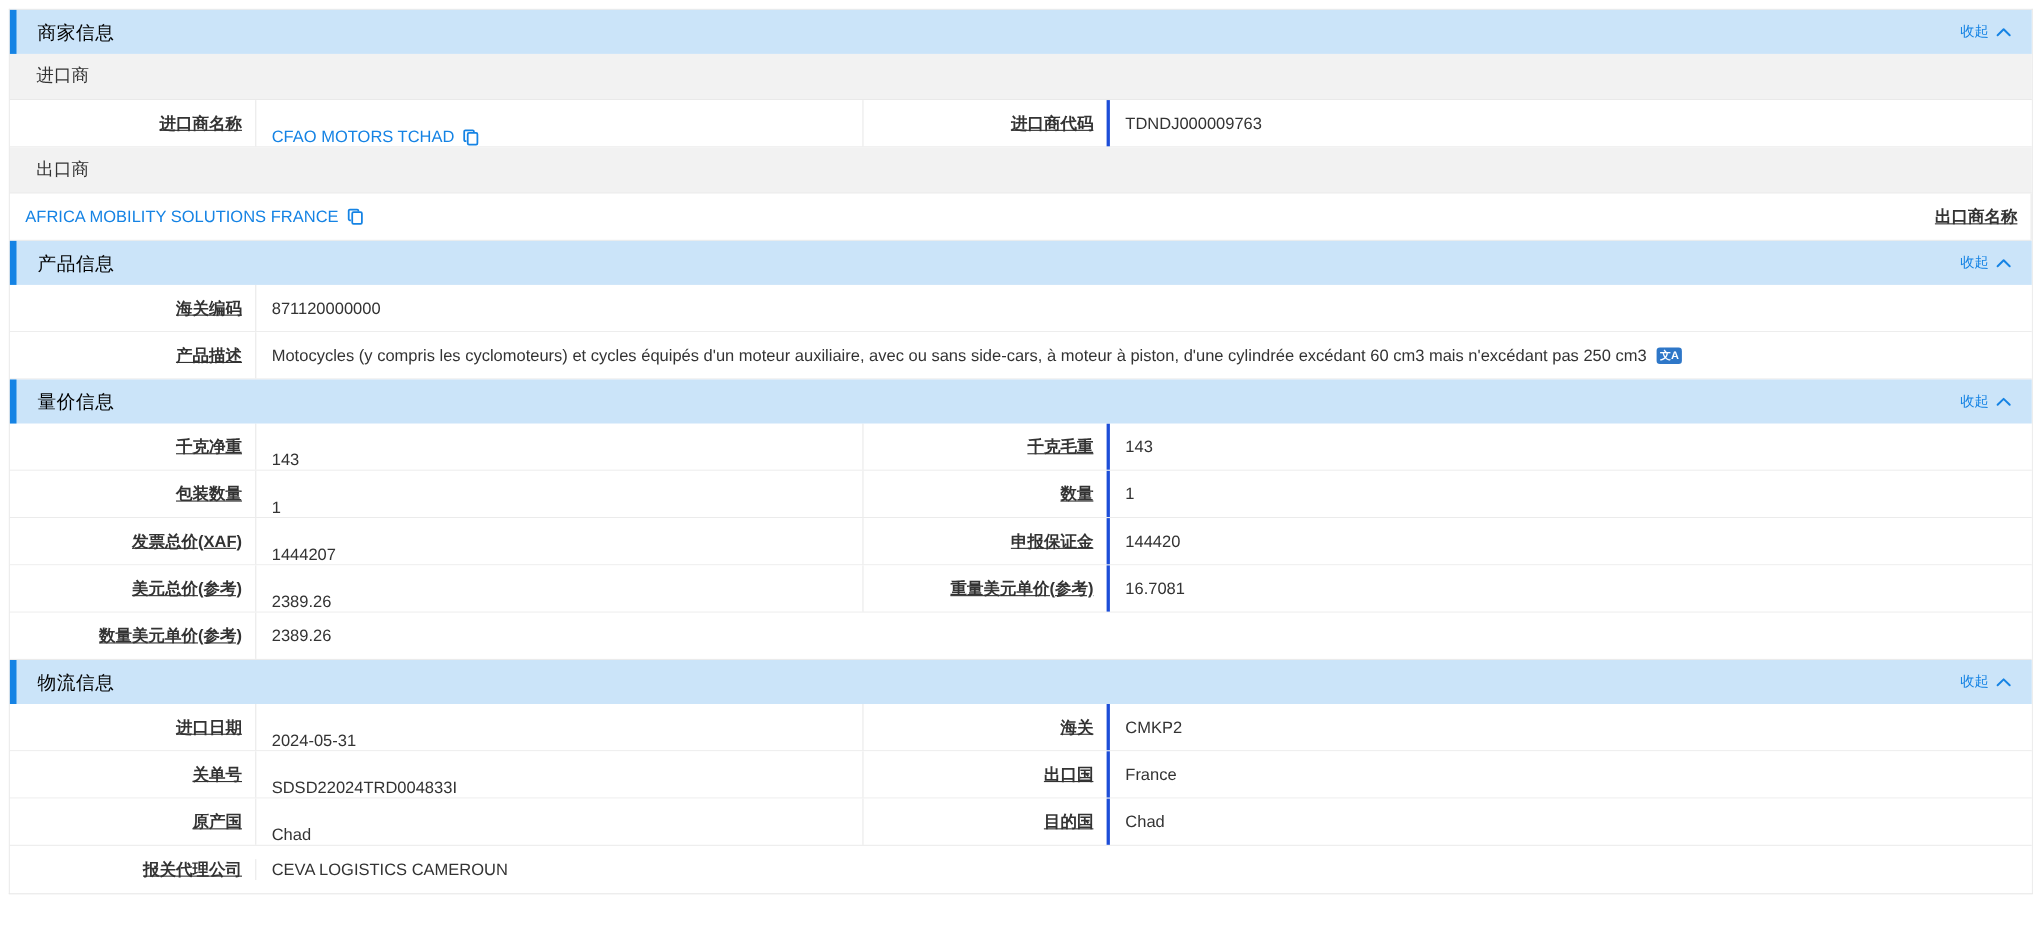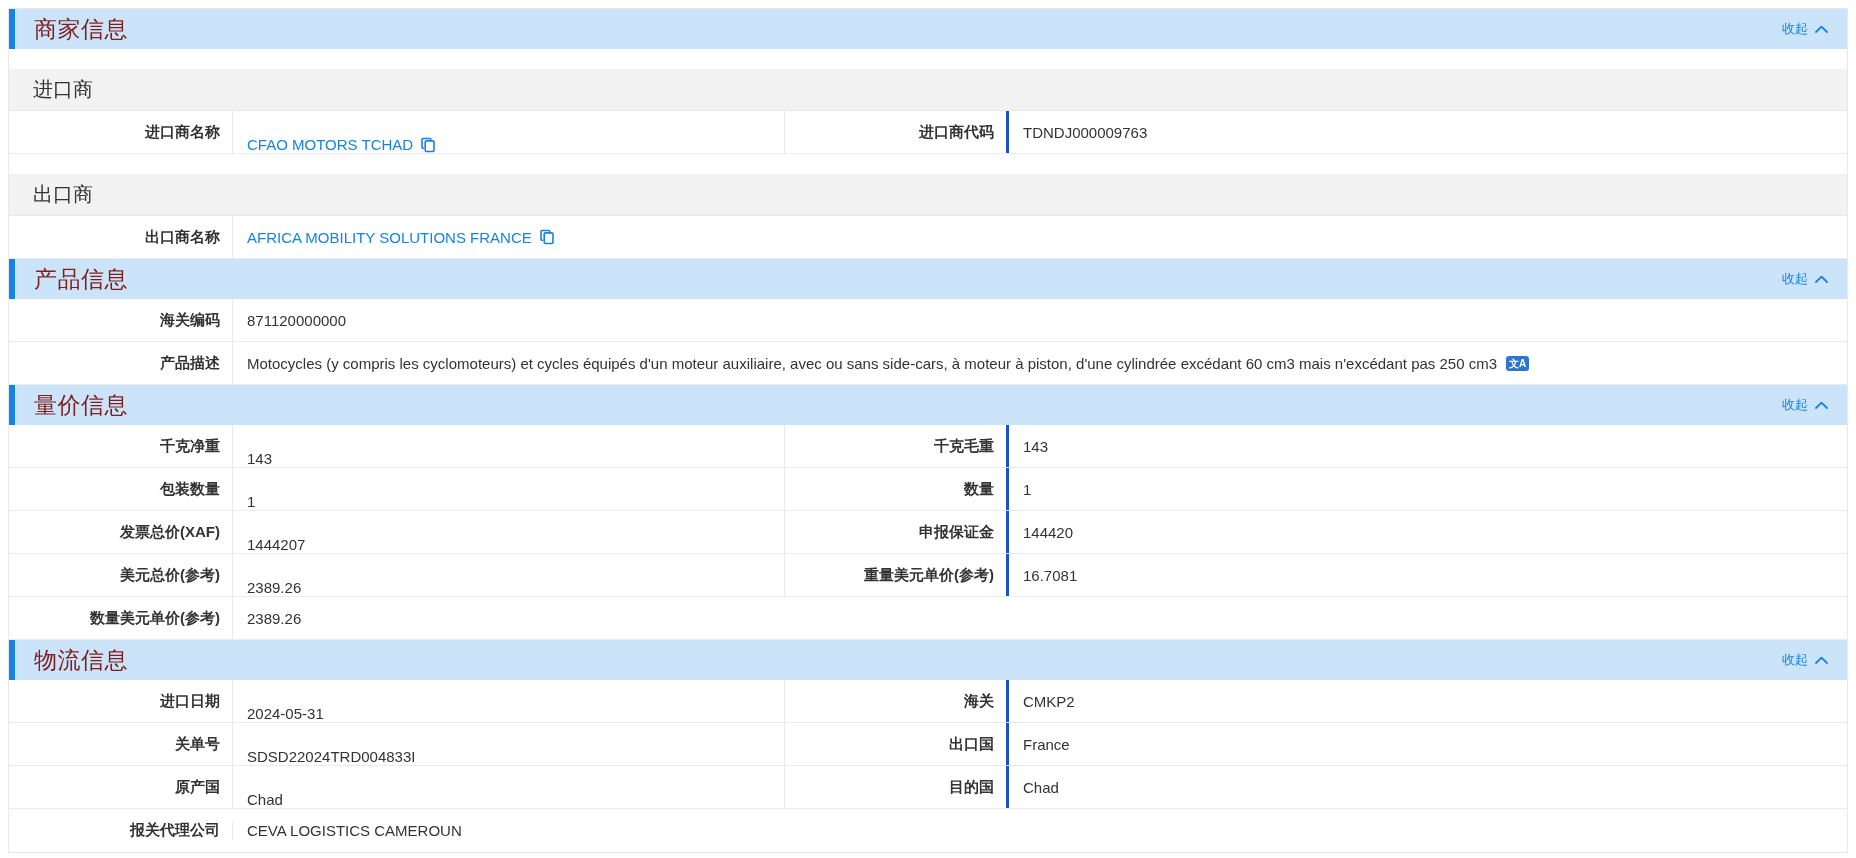--- a/index.html
+++ b/index.html
@@ -13,42 +13,41 @@
     margin:8px; width:1840px;
     border:1px solid #e9e9e9; border-bottom:1px solid #e4e4e4;
     background:#fff;
   }
   
   .sec-header{
     display:flex; align-items:center;
     height:40px; background:#cbe4f9; position:relative;
   }
   .accent{ width:6px; height:40px; background:#1583e4; flex:0 0 6px; }
-  .sec-title{ color:#7f1d1d; font-size:23px; padding-left:19px; letter-spacing:.5px; }
+  .sec-title{ color:#000000; font-size:17px; padding-left:19px; letter-spacing:.5px; }
   .collapse{
     margin-left:auto; padding-right:18px; color:#1583e4; font-size:13px;
     display:flex; align-items:center; gap:6px; cursor:pointer;
   }
   .caret{ display:block; }
   .caret path{ stroke:#1583e4; stroke-width:1.8; fill:none; stroke-linecap:round; stroke-linejoin:round; }
   
   .subrow{
     height:42px; line-height:41px; background:#f2f2f2;
-    padding-left:24px; font-size:20px; color:#333;
+    padding-left:24px; font-size:16px; color:#333;
     border-bottom:1px solid #e9e9e9;
-    margin-top:20px;
   }
   
   .row{ display:flex; align-items:stretch; min-height:43px; border-bottom:1px solid #ebebeb; background:#fff; }
   .row:last-child{ border-bottom:none;align-items:center; }
   .cell{ display:flex; align-items:center; }
   .label{
     width:224px; flex:0 0 224px; justify-content:flex-end;
     padding-right:12px; font-weight:bold; color:#333;
-    border-right:1px solid #e9e9e9; text-align:right;
+    border-right:1px solid #e9e9e9; text-align:right;text-decoration:underline;
   }
   .v1{ width:552px; flex:0 0 552px; padding-left:14px; padding-right:28px;align-items:flex-end; }
   .v1.bordered{ border-right:1px solid #e9e9e9; }
   .l2{ border-right:3px solid #1d4ed8; }
   .v2{ flex:1 1 auto; padding-left:14px; }
   .vfull{ flex:1 1 auto; padding-left:14px; padding-right:14px; }
   .link{ color:#1583e4; text-decoration:none; cursor:pointer; }
   .copy-ic{ margin-left:7px; display:inline-block; cursor:pointer; flex:0 0 auto; }
   .copy-ic path, .copy-ic rect{ stroke:#1583e4; fill:none; stroke-width:1.6; }
   .trans-ic{
@@ -85,28 +84,28 @@
           <rect x="5.2" y="3.9" width="8.8" height="10.6" rx="1.2"></rect>
         </svg>
     </div>
     <div class="cell label l2">进口商代码</div>
     <div class="cell v2">TDNDJ000009763</div>
   </div>
 
   <div class="subrow">出口商</div>
 
   <div class="row">
-    <div class="cell label">出口商名称</div>
     <div class="cell vfull">
       <a class="link">AFRICA MOBILITY SOLUTIONS FRANCE</a>
       <svg class="copy-ic" width="16" height="16" viewBox="0 0 16 16">
           <path d="M10.8 3.2 V2.6 A1.1 1.1 0 0 0 9.7 1.5 H3.1 A1.1 1.1 0 0 0 2 2.6 v7.6 a1.1 1.1 0 0 0 1.1 1.1 h0.9"></path>
           <rect x="5.2" y="3.9" width="8.8" height="10.6" rx="1.2"></rect>
         </svg>
     </div>
+    <div class="cell label">出口商名称</div>
   </div>
 
   <div class="sec-header">
     <div class="accent"></div>
     <div class="sec-title">产品信息</div>
     <div class="collapse">
       <span>收起</span>
       <svg class="caret" width="15" height="10" viewBox="0 0 15 10">
           <path d="M2 8 L7.5 2.6 L13 8"></path>
         </svg>

